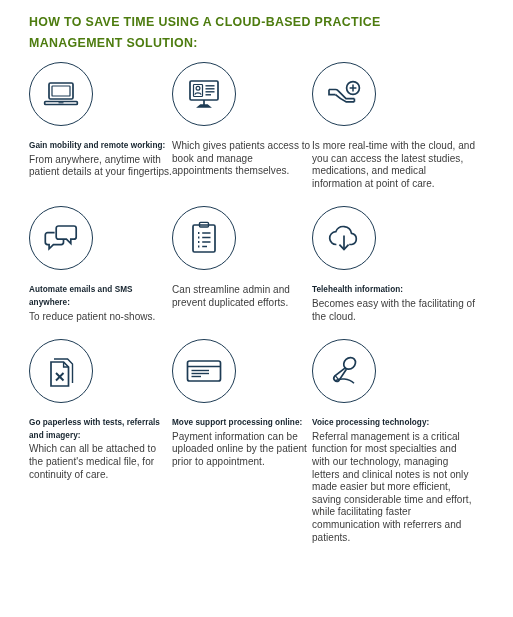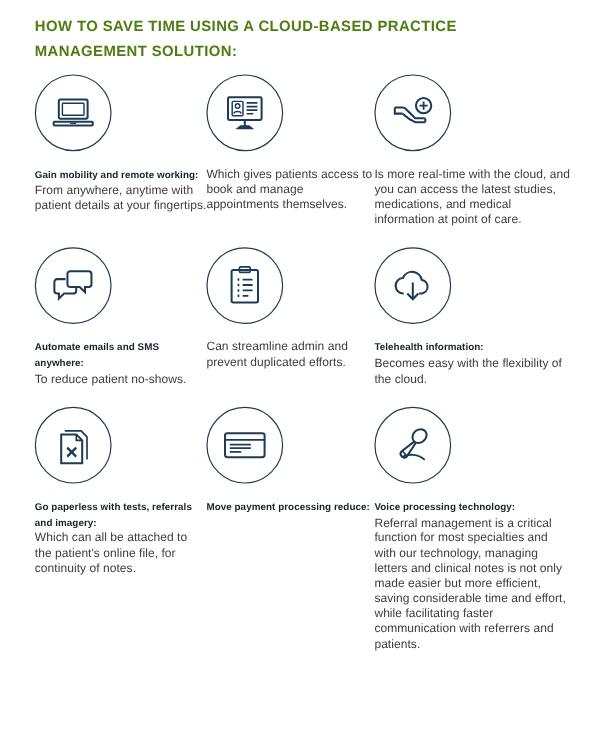--- a/index.html
+++ b/index.html
@@ -164,48 +164,49 @@
 
   <div class="card wide">
     <div class="icon-circle">
       <svg width="36" height="30" viewBox="0 0 36 30" fill="none" stroke="#1d3b54" stroke-width="1.7">
         <path d="M10.4 21.5 a6.4 6.4 0 0 1 -0.6 -12.8 a8.2 8.2 0 0 1 15.7 1.6 a5.7 5.7 0 0 1 0.3 11.2 h-2.6"></path>
         <line x1="18" y1="12.5" x2="18" y2="26.2"></line>
         <path d="M13.4 21.6 L18 26.4 L22.6 21.6"></path>
       </svg>
     </div>
     <p class="card-heading">Telehealth information:</p>
-    <p class="card-body">Becomes easy with the flexibility of the cloud.</p>
+    <p class="card-body">Becomes easy with the facilitating of the cloud.</p>
   </div>
 
   <div class="card">
     <div class="icon-circle">
       <svg width="32" height="34" viewBox="0 0 32 34" fill="none" stroke="#1d3b54" stroke-width="1.7">
         <path d="M9 5 H22.6 L27.5 10 V29" stroke-width="1.4"></path>
         <path d="M6 8 H18.6 L23.5 13 V32 H6 Z"></path>
         <path d="M18.6 8 V13 H23.5" stroke-width="1.4"></path>
         <line x1="11" y1="19" x2="18.5" y2="26.5" stroke-width="1.9"></line>
         <line x1="18.5" y1="19" x2="11" y2="26.5" stroke-width="1.9"></line>
       </svg>
     </div>
     <p class="card-heading">Go paperless with tests, referrals and imagery:</p>
-    <p class="card-body">Which can all be attached to the patient's online file, for continuity of notes.</p>
+    <p class="card-body">Which can all be attached to the patient's medical file, for continuity of care.</p>
   </div>
 
   <div class="card">
     <div class="icon-circle">
       <svg width="38" height="26" viewBox="0 0 38 26" fill="none" stroke="#1d3b54" stroke-width="1.7">
         <rect x="2.5" y="3" width="33" height="20" rx="2"></rect>
         <line x1="2.5" y1="8.5" x2="35.5" y2="8.5" stroke-width="1.5"></line>
         <line x1="6.5" y1="12.5" x2="24" y2="12.5" stroke-width="1.4"></line>
         <line x1="6.5" y1="15.5" x2="24" y2="15.5" stroke-width="1.4"></line>
         <line x1="6.5" y1="18.5" x2="16" y2="18.5" stroke-width="1.4"></line>
       </svg>
     </div>
-    <p class="card-heading">Move payment processing reduce:</p>
+    <p class="card-heading">Move support processing online:</p>
+    <p class="card-body">Payment information can be uploaded online by the patient prior to appointment.</p>
   </div>
 
   <div class="card wide">
     <div class="icon-circle">
       <svg width="34" height="32" viewBox="0 0 34 32" fill="none" stroke="#1d3b54" stroke-width="1.7">
         <ellipse cx="22.6" cy="8.4" rx="6.3" ry="5.3" transform="rotate(-42 22.6 8.4)"></ellipse>
         <path d="M18.6 12.6 L7.6 21.2 a3.1 3.1 0 0 0 4.2 4.5 L19.4 14.2"></path>
         <line x1="8.2" y1="20.6" x2="11.9" y2="24.9" stroke-width="1.3"></line>
         <path d="M8.4 25.6 c4.6 -2.6 13.4 -2.3 18.6 2.6" stroke-width="1.5"></path>
       </svg>

